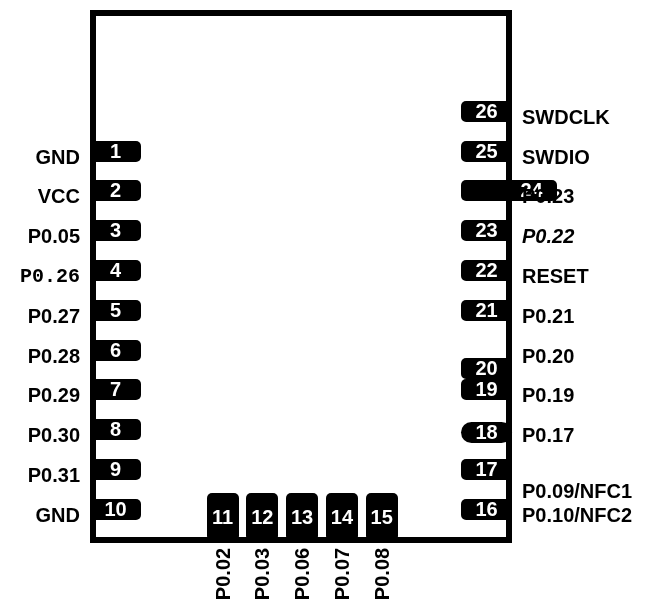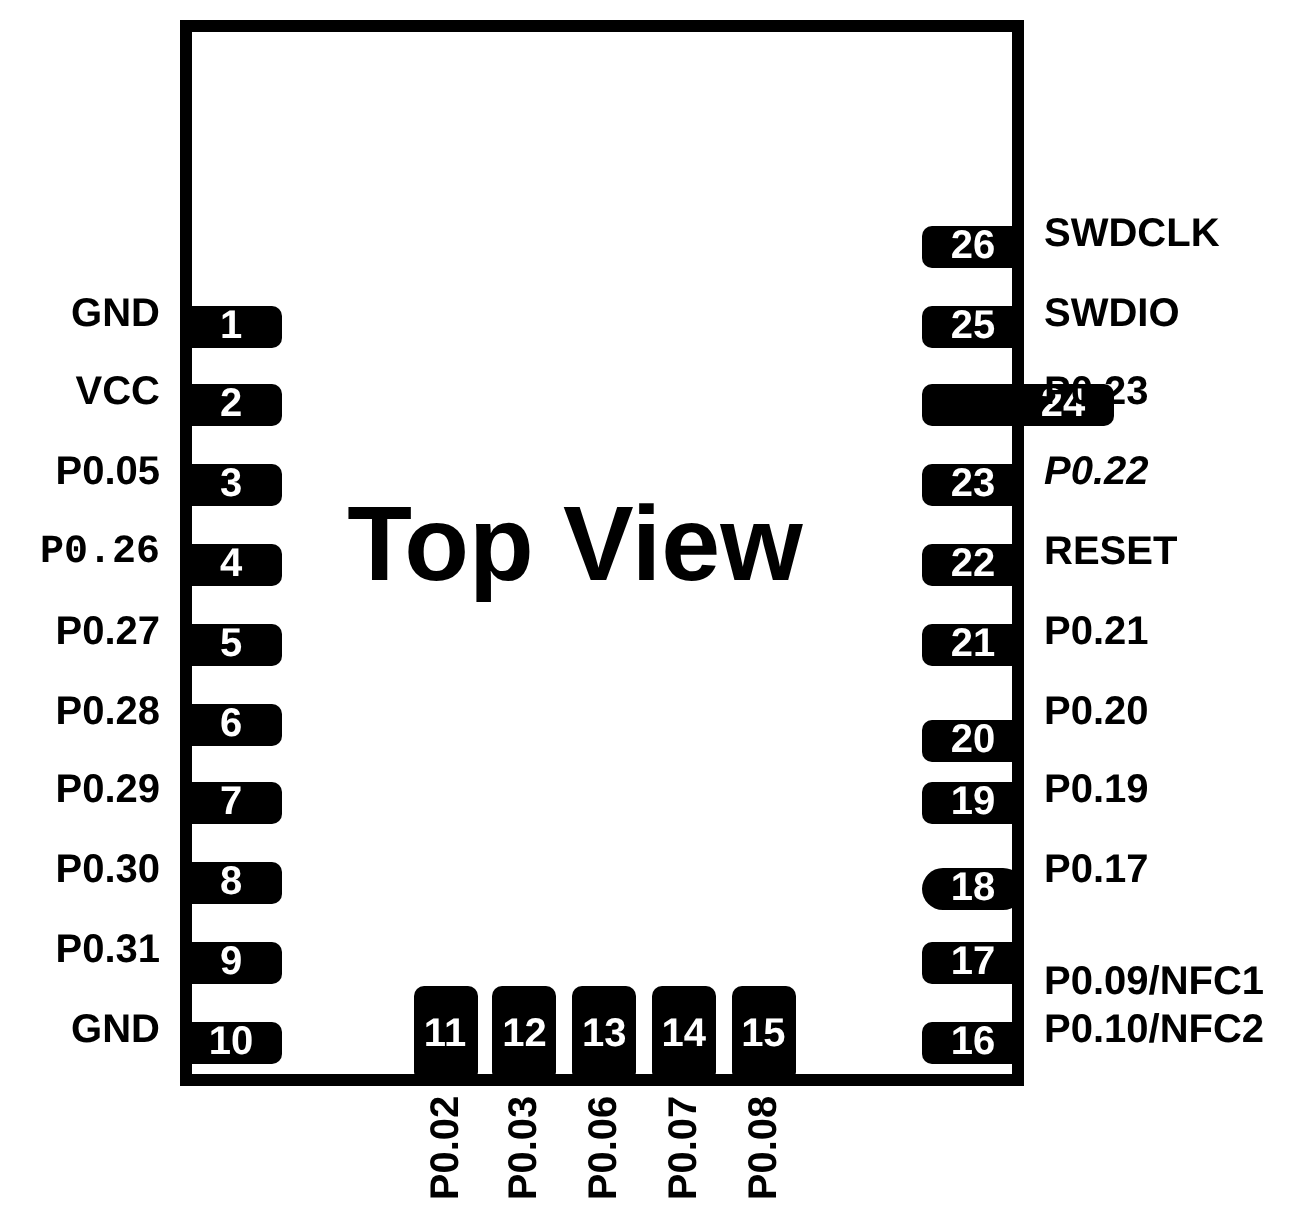--- a/index.html
+++ b/index.html
@@ -45,21 +45,20 @@
     color: #ffffff;
     display: flex;
     align-items: center;
     justify-content: center;
     font-size: 20px;
     font-weight: bold;
   }
   .pin-box.side {
     width: 51px;
     height: 21px;
-    margin-top: 12px;
   }
   .pin-box.bottom {
     width: 32px;
     height: 48px;
   }
   .pin-label {
     position: absolute;
     height: 33px;
     display: flex;
     align-items: center;
@@ -90,21 +89,20 @@
     font-weight: bold;
     color: #000000;
     white-space: nowrap;
   }
 </style>
 </head>
 <body>
 
 <div class="canvas">
   <div class="module-outline"></div>
-  <div class="title">Top View</div>
   <div id="pin-layer">
       <div class="pin-box side" style="left: 90px; top: 140.5px;">1</div>
       <div class="pin-label left-side" style="top: 140.5px;">GND</div>
       <div class="pin-box side" style="left: 90px; top: 180.3px;">2</div>
       <div class="pin-label left-side" style="top: 180.3px;">VCC</div>
       <div class="pin-box side" style="left: 90px; top: 220.1px;">3</div>
       <div class="pin-label left-side" style="top: 220.1px;">P0.05</div>
       <div class="pin-box side" style="left: 90px; top: 259.9px;">4</div>
       <div class="pin-label left-side" style="top: 259.9px; font-family: Liberation Mono, monospace;">P0.26</div>
       <div class="pin-box side" style="left: 90px; top: 299.7px;">5</div>
@@ -124,21 +122,21 @@
       <div class="pin-box side" style="left: 461px; top: 140.5px;">25</div>
       <div class="pin-label right-side" style="top: 140.5px;">SWDIO</div>
       <div class="pin-box side" style="left: 461px; top: 180.3px; padding-left: 45px;">24</div>
       <div class="pin-label right-side" style="top: 180.3px;">P0.23</div>
       <div class="pin-box side" style="left: 461px; top: 220.1px;">23</div>
       <div class="pin-label right-side" style="top: 220.1px; font-style: italic;">P0.22</div>
       <div class="pin-box side" style="left: 461px; top: 259.9px;">22</div>
       <div class="pin-label right-side" style="top: 259.9px;">RESET</div>
       <div class="pin-box side" style="left: 461px; top: 299.7px;">21</div>
       <div class="pin-label right-side" style="top: 299.7px;">P0.21</div>
-      <div class="pin-box side" style="left: 461px; top: 348px;">20</div>
+      <div class="pin-box side" style="left: 461px; top: 358px;">20</div>
       <div class="pin-label right-side" style="top: 339.5px;">P0.20</div>
       <div class="pin-box side" style="left: 461px; top: 379.3px;">19</div>
       <div class="pin-label right-side" style="top: 379.3px;">P0.19</div>
       <div class="pin-box side" style="left: 461px; top: 422px; border-radius: 16px;">18</div>
       <div class="pin-label right-side" style="top: 419.1px;">P0.17</div>
       <div class="pin-box side" style="left: 461px; top: 458.9px; text-align: right;">17</div>
       <div class="pin-label right-side" style="top: 435px; margin-top: 40px;">P0.09/NFC1</div>
       <div class="pin-box side" style="left: 461px; top: 498.7px;">16</div>
       <div class="pin-label right-side" style="top: 498.7px;">P0.10/NFC2</div>
       <div class="pin-box bottom" style="left: 206.5px; top: 493px;">11</div>

